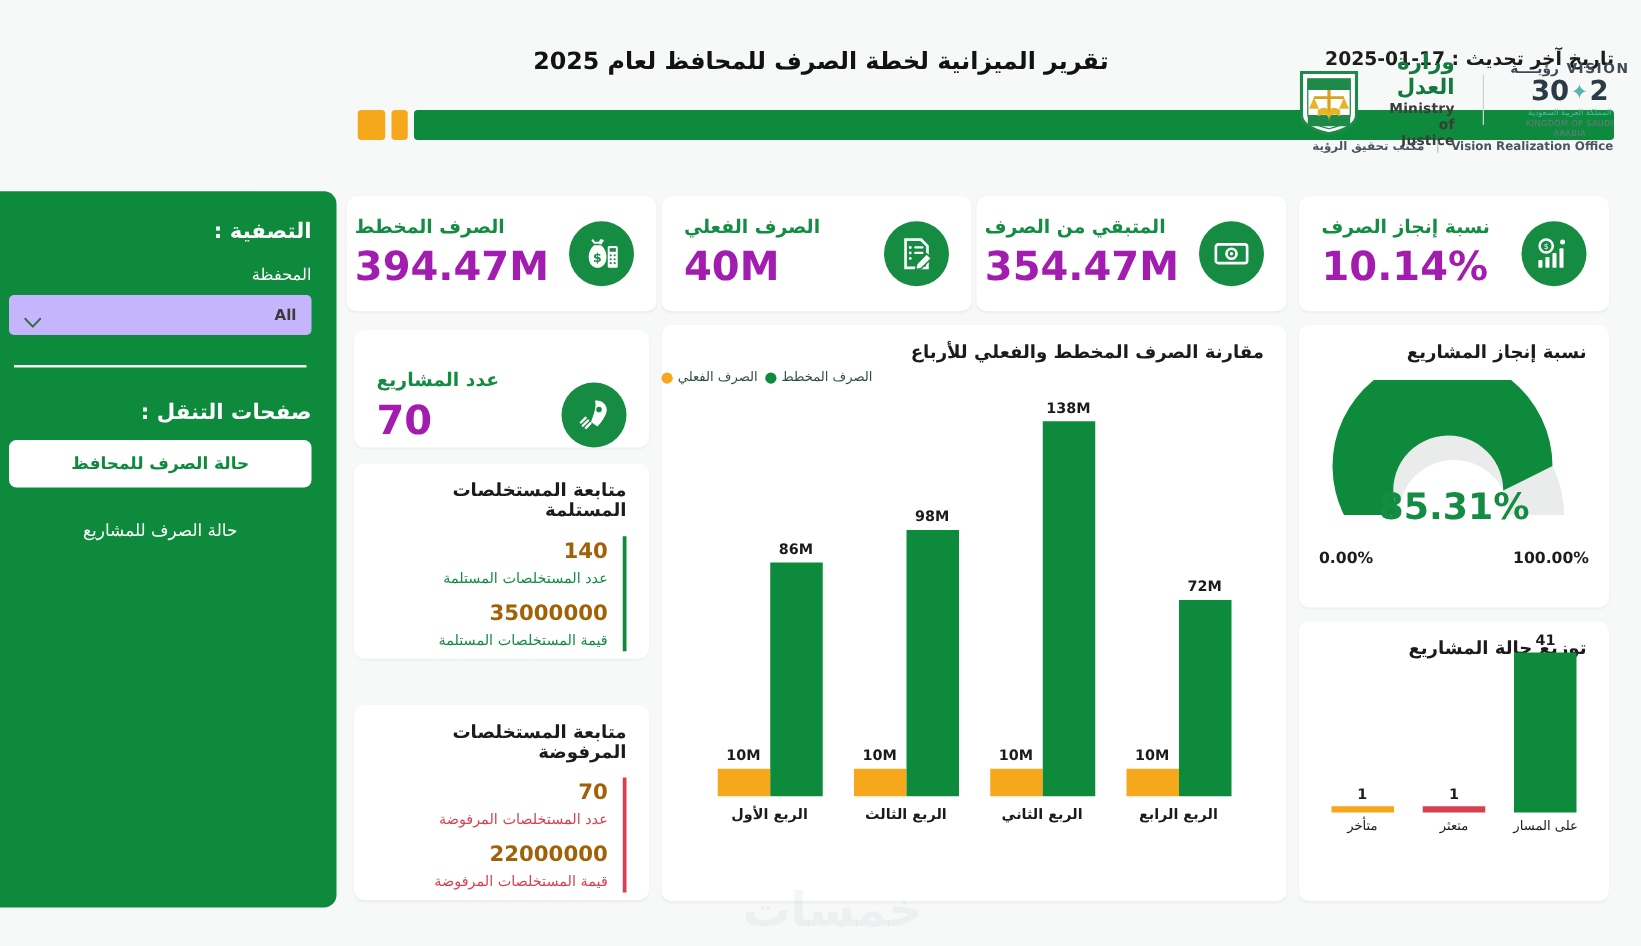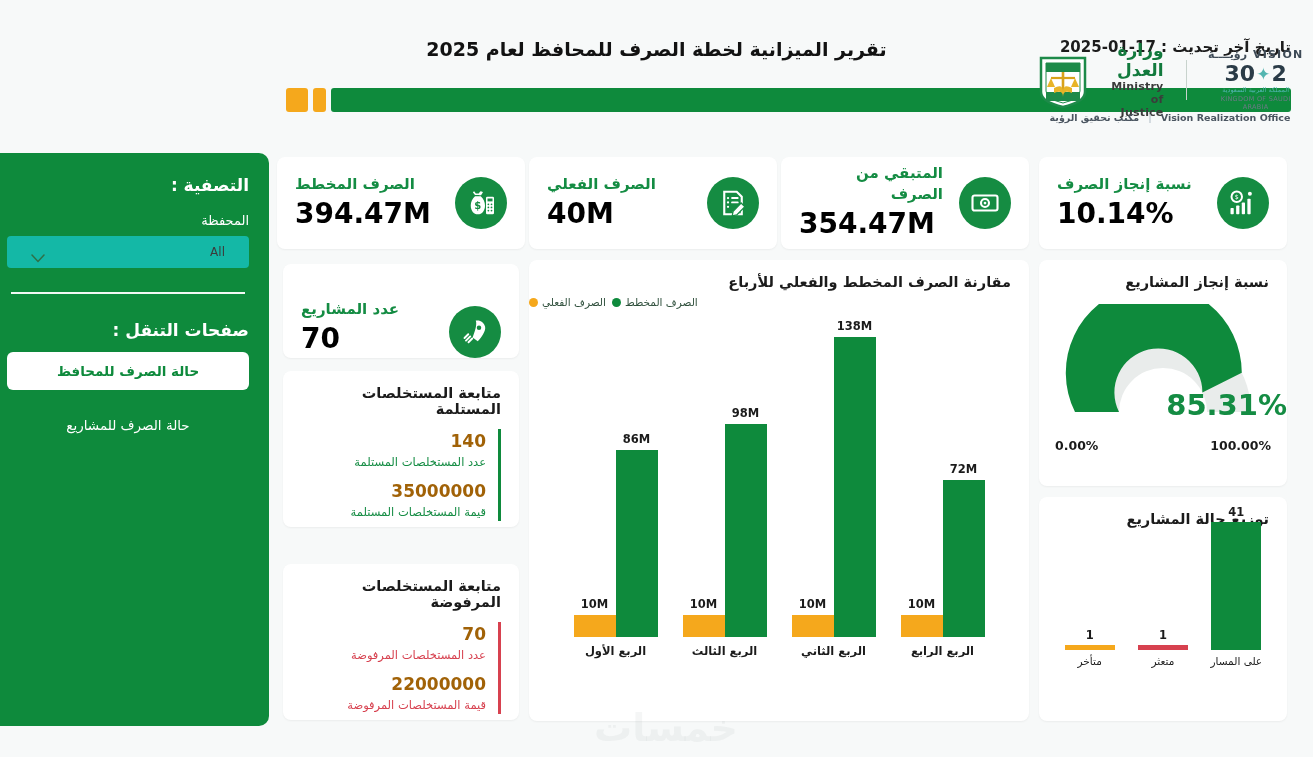--- a/index.html
+++ b/index.html
@@ -64,34 +64,34 @@
   
   .kpi { display: flex; flex-direction: row; align-items: center; justify-content: flex-start;
          padding: 0 18px; gap: 16px; height: 92px; }
   .kpi-icon {
     width: 52px; height: 52px; border-radius: 50%; background: #158c42;
     display: flex; align-items: center; justify-content: center; flex: 0 0 52px;
   }
   .kpi-icon svg { width: 30px; height: 30px; fill: #ffffff; }
   .kpi-text { display: flex; flex-direction: column; align-items: flex-end; justify-content: center; flex: 1; }
   .kpi-label { font-size: 15px; font-weight: 700; color: #148c43; direction: rtl; line-height: 1.4; }
-  .kpi-value { font-size: 28px; font-weight: 700; color: #000000; direction: ltr; line-height: 1.35; }
+  .kpi-value { font-size: 32px; font-weight: 700; color: #a21caf; direction: ltr; line-height: 1.35; }
 
   
   .card-title {
     font-size: 14.5px; font-weight: 700; color: #1b1b1b; direction: rtl;
     text-align: right; padding: 14px 18px 0 18px;
   }
 
   
   #gauge-card { padding-bottom: 8px; }
   .gauge-wrap { position: relative; width: 100%; height: 150px; margin-top: 14px; }
   .gauge-svg { position: absolute; left: 50%; top: 0; transform: translateX(-50%); }
   .gauge-value {
-    position: absolute; left: 0; right: 0; top: 84px; text-align: right;
+    position: absolute; left: 0; right: 0; top: 84px; text-align: center;
     font-size: 29px; font-weight: 700; color: #148c43; direction: ltr;
   }
   .gauge-minmax { position: absolute; left: 16px; right: 16px; top: 134px;
     display: flex; justify-content: space-between; direction: ltr; }
   .gauge-minmax span { font-size: 12.5px; font-weight: 700; color: #1b1b1b; }
 
   
   .sbar-plot { position: relative; height: 158px; margin: 10px 14px 0 14px; direction: ltr; }
   .sbar-cols { display: flex; flex-direction: row; align-items: flex-end; justify-content: space-around;
     height: 130px; }
@@ -128,23 +128,23 @@
   .mk-block.red .mk-cap { color: #d7414f; }
 
   
   #sidebar {
     position: absolute; background: #0e8a3c; border-radius: 10px;
     padding: 22px 20px; direction: rtl;
   }
   .sb-h { font-size: 17px; font-weight: 700; color: #ffffff; text-align: right; }
   .sb-sub { font-size: 13px; color: #ffffff; text-align: right; margin-top: 18px; margin-bottom: 8px; }
   .sb-select {
-    position: relative; width: 100%; height: 32px; background: #14b8a6; border-radius: 4px;
+    position: relative; width: 100%; height: 32px; background: #c4b5fd; border-radius: 4px;
     display: flex; align-items: center; justify-content: space-between;
-    padding: 0 24px; flex-direction: row-reverse;
+    padding: 0 12px; flex-direction: row-reverse; font-weight: bold;
   }
   .sb-select-val { font-size: 12px; color: #3b3b3b; direction: ltr; }
   .sb-chev { width: 14px; height: 9px; }
   .sb-divider { height: 2px; background: #ffffff; margin: 24px 4px 26px 4px; opacity: .95; }
   .sb-nav-btn {
     width: 100%; height: 38px; border-radius: 6px; display: flex; align-items: center;
     justify-content: center; font-size: 13.5px; font-weight: 700; margin-top: 12px;
   }
   .sb-nav-btn.active { background: #ffffff; color: #0e8a3c; }
   .sb-nav-btn.plain { color: #ffffff; font-weight: 400; margin-top: 16px; }

